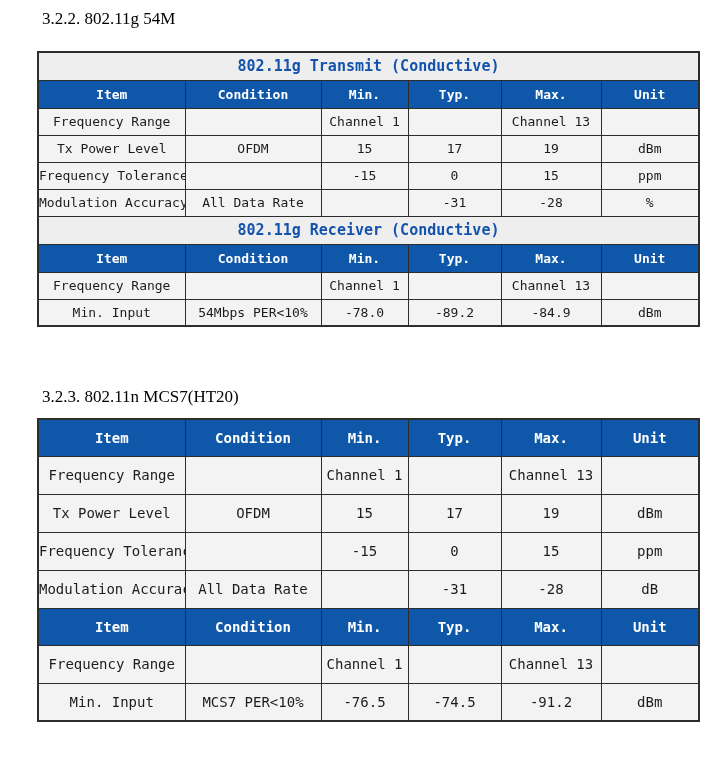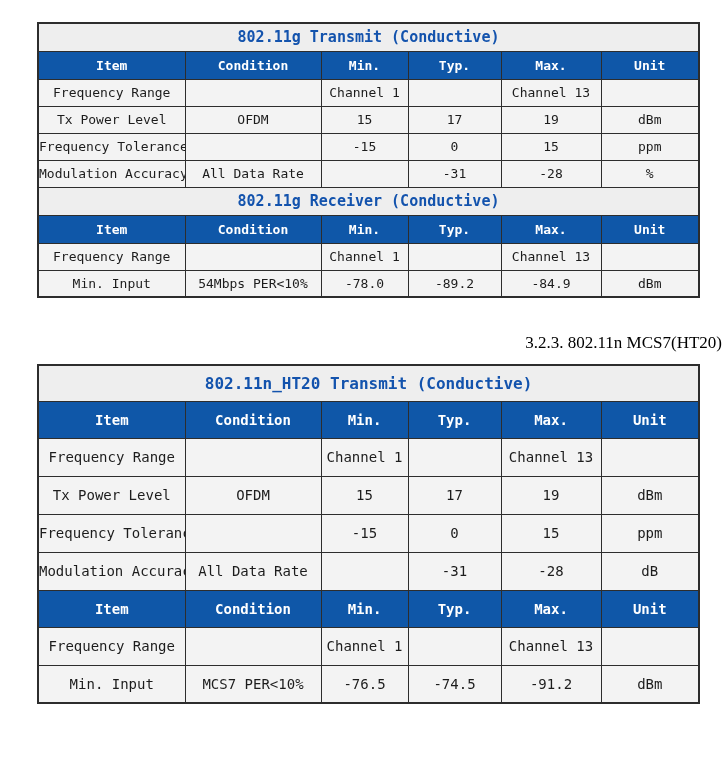--- a/index.html
+++ b/index.html
@@ -21,21 +21,21 @@
   h2.sec-heading {
     margin: 0;
     padding: 0 0 0 42px;
     font-family: "Liberation Serif", serif;
     font-weight: normal;
     font-size: 17px;
     line-height: 21px;
     color: #000000;
   }
   #heading-1 { padding-top: 8px; }
-  #heading-2 { padding-top: 34px; text-align: right; }
+  #heading-2 { padding-top: 59px; }
 
   table.spec {
     border-collapse: collapse;
     table-layout: fixed;
     width: 661px;
     margin-left: 37px;
     border: 2px solid var(--border, #2d2d2d);
     background: var(--cell-bg, #f3f3f3);
   }
   table.spec.t1 { margin-top: 22px; }
@@ -87,20 +87,21 @@
   col.c-min  { width: 87px; }
   col.c-typ  { width: 93px; }
   col.c-max  { width: 100px; }
   col.c-unit { width: 98px; }
 </style>
 </head>
 <body>
 
 <div class="doc">
 
+  <h2 id="heading-1" class="sec-heading">3.2.2. 802.11g 54M</h2>
 
   <table class="spec t1">
     <colgroup>
       <col class="c-item">
         <col class="c-cond">
         <col class="c-min">
       <col class="c-typ">
         <col class="c-max">
         <col class="c-unit">
     </colgroup>
@@ -183,23 +184,20 @@
   <table class="spec t2">
     <colgroup>
       <col class="c-item">
         <col class="c-cond">
         <col class="c-min">
       <col class="c-typ">
         <col class="c-max">
         <col class="c-unit">
     </colgroup>
     <tbody>
-      <tr class="band">
-        <td colspan="6">802.11n_HT20 Transmit (Conductive)</td>
-      </tr>
       <tr class="head">
         <th>Item</th>
         <th>Condition</th>
         <th>Min.</th>
         <th>Typ.</th>
         <th>Max.</th>
         <th>Unit</th>
       </tr>
       <tr class="datarow">
         <td>Frequency Range</td>

